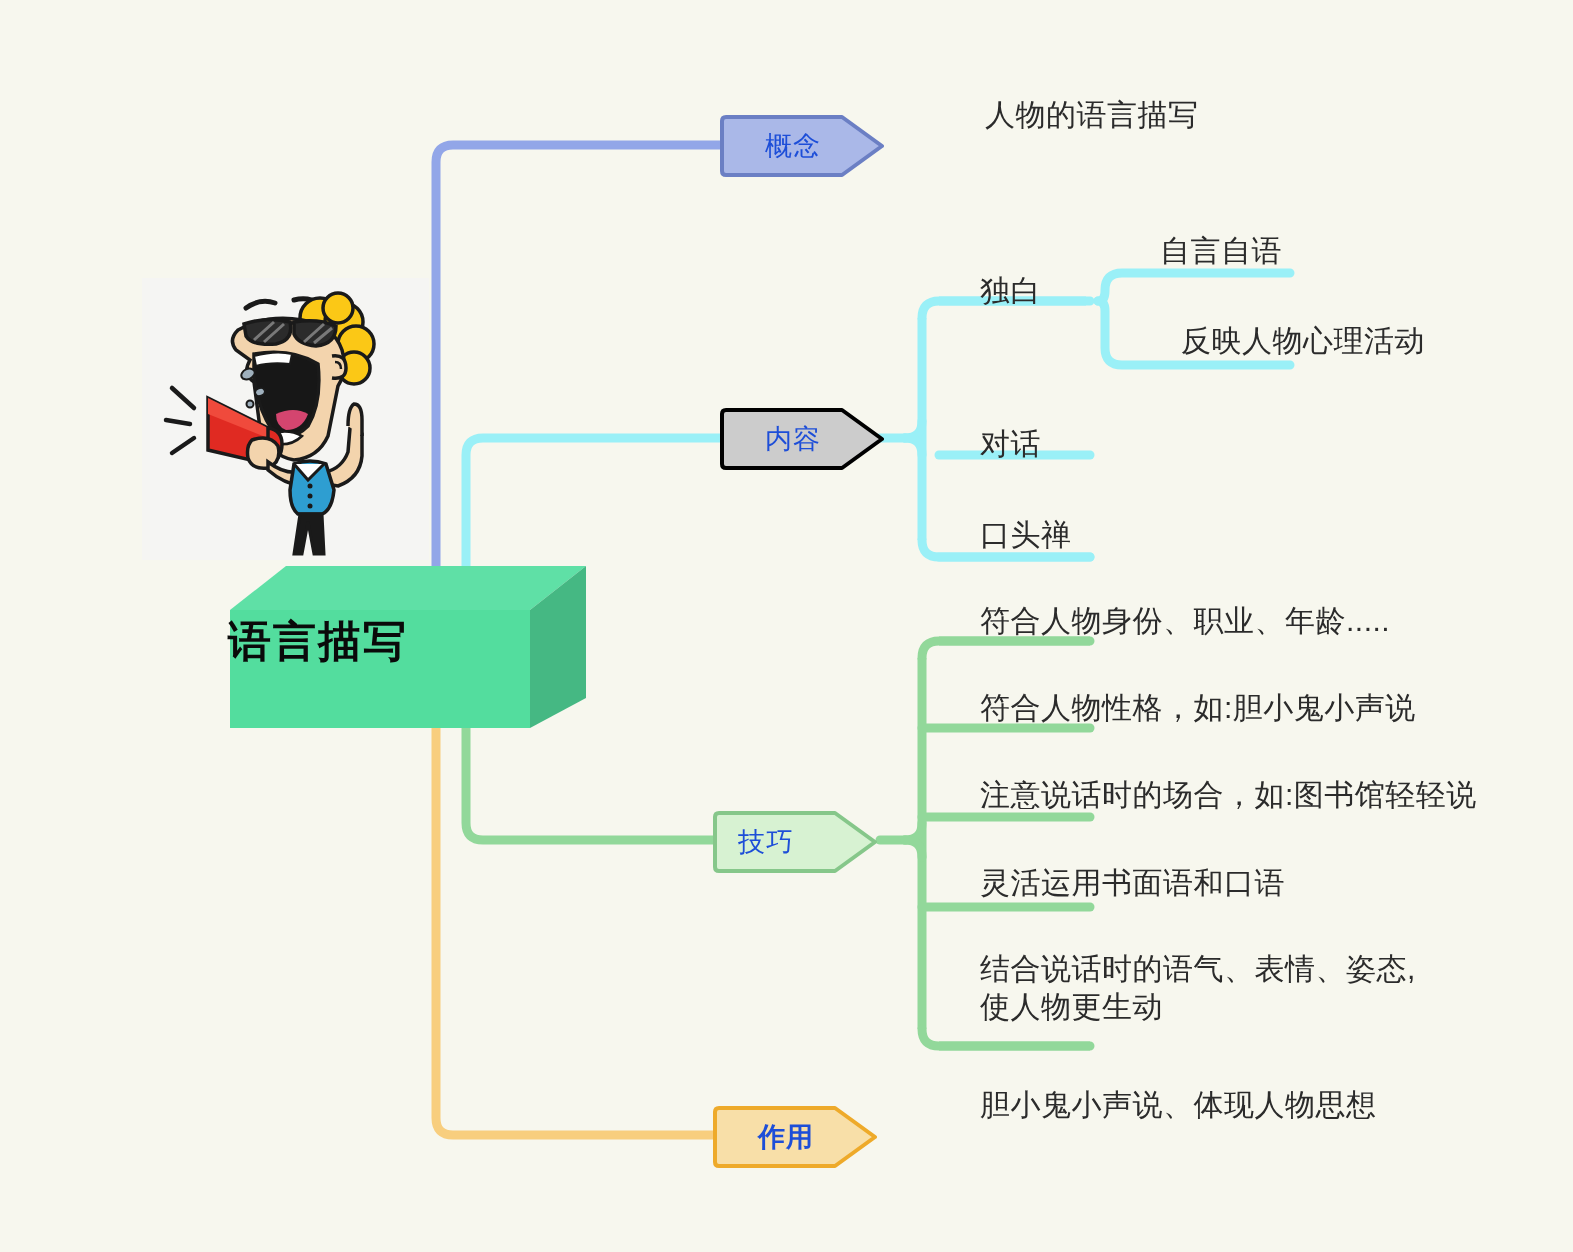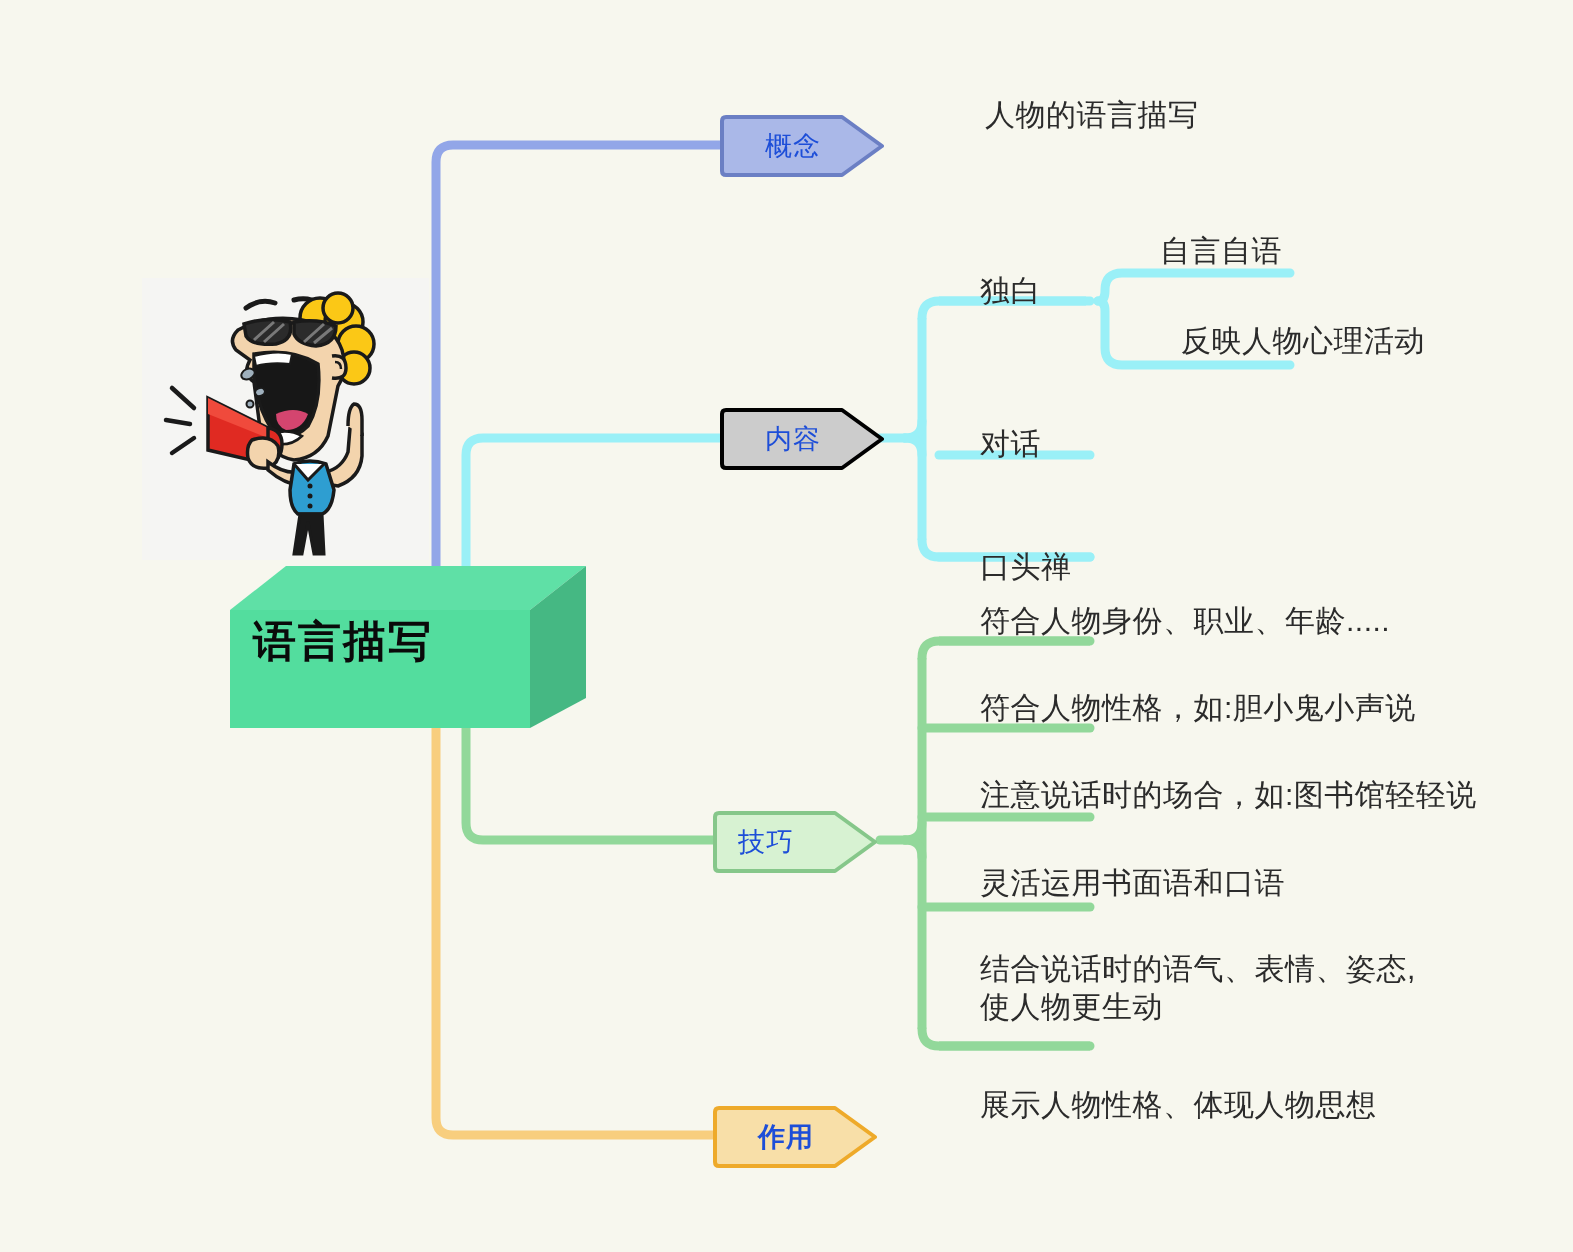--- a/index.html
+++ b/index.html
@@ -49,21 +49,20 @@
     top: 548px;
     width: 400px;
     height: 200px;
     z-index: 4;
   }
   .center-label {
     position: absolute;
     left: 228px;
     top: 620px;
     width: 230px;
-    text-align: center;
     font-size: 43px;
     font-weight: bold;
     color: #0a0a0a;
     letter-spacing: 2px;
     z-index: 5;
     line-height: 1;
     font-family: "Liberation Sans", "DejaVu Sans", sans-serif;
   }
 
   
@@ -293,21 +292,21 @@
 
     <div class="leaf" style="left:985px; top:96px;">人物的语言描写</div>
 
     <svg class="pent" style="left:718px; top:405px;" width="170" height="68" viewBox="0 0 170 68" xmlns="http://www.w3.org/2000/svg">
       <path d="M 8 5 L 124 5 L 164 34 L 124 63 L 8 63 Q 4 63 4 59 L 4 9 Q 4 5 8 5 Z" fill="#cccccc" stroke="#000000" stroke-width="4" stroke-linejoin="round"></path>
     </svg>
     <div class="pent-label" style="left:718px; top:426px; width:150px;">内容</div>
 
     <div class="leaf" style="left:980px; top:272px;">独白</div>
     <div class="leaf" style="left:980px; top:425px;">对话</div>
-    <div class="leaf" style="left:980px; top:548px;">口头禅</div>
+    <div class="leaf" style="left:980px; top:516px;">口头禅</div>
 
     <div class="leaf" style="left:1160px; top:232px;">自言自语</div>
     <div class="leaf" style="left:1160px; top:322px;margin-left:21px;">反映人物心理活动</div>
 
     <svg class="pent" style="left:711px; top:808px;" width="170" height="68" viewBox="0 0 170 68" xmlns="http://www.w3.org/2000/svg">
       <path d="M 8 5 L 124 5 L 164 34 L 124 63 L 8 63 Q 4 63 4 59 L 4 9 Q 4 5 8 5 Z" fill="#d7f2d2" stroke="#86c78a" stroke-width="4" stroke-linejoin="round"></path>
     </svg>
     <div class="pent-label" style="left:691px; top:829px; width:150px;">技巧</div>
 
     <div class="leaf" style="left:980px; top:689px;">符合人物性格，如:胆小鬼小声说</div>
@@ -315,16 +314,16 @@
     <div class="leaf" style="left:980px; top:864px;">灵活运用书面语和口语</div>
     <div class="leaf" style="left:980px; top:776px;">注意说话时的场合，如:图书馆轻轻说</div>
     <div class="leaf" style="left:980px; top:950px;">结合说话时的语气、表情、姿态,
 使人物更生动</div>
 
     <svg class="pent" style="left:711px; top:1103px;" width="170" height="68" viewBox="0 0 170 68" xmlns="http://www.w3.org/2000/svg">
       <path d="M 8 5 L 124 5 L 164 34 L 124 63 L 8 63 Q 4 63 4 59 L 4 9 Q 4 5 8 5 Z" fill="#f8dfa8" stroke="#eeaa2a" stroke-width="4" stroke-linejoin="round"></path>
     </svg>
     <div class="pent-label" style="left:711px; top:1124px; width:150px;font-weight:bold;">作用</div>
 
-    <div class="leaf" style="left:980px; top:1086px;">展示人物性格、体现人物思想</div>
+    <div class="leaf" style="left:980px; top:1086px;">胆小鬼小声说、体现人物思想</div>
 
   </div>
 </div>
 
 </body></html>

